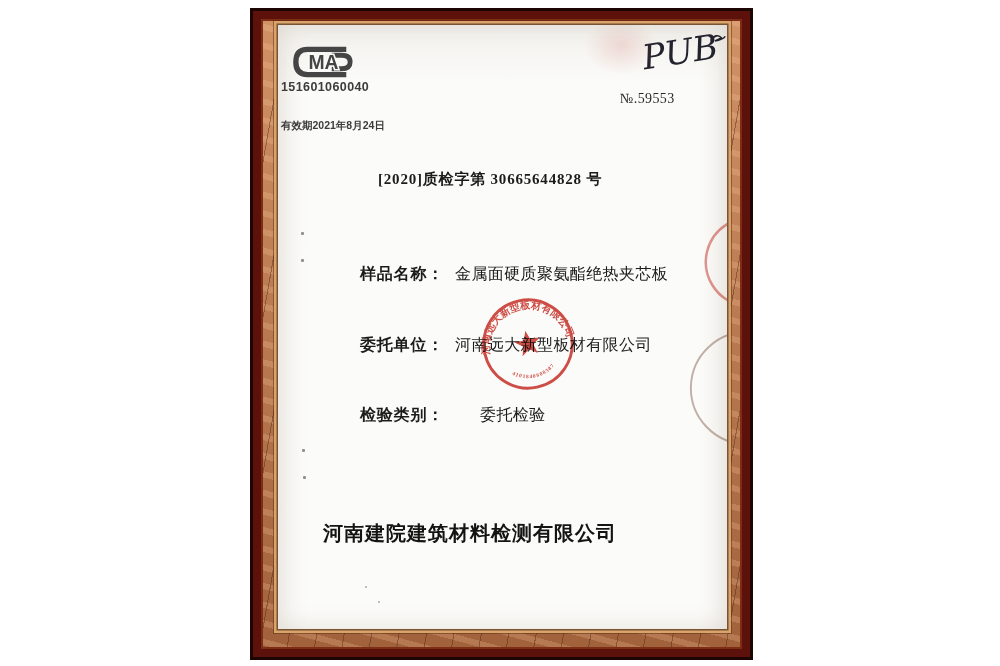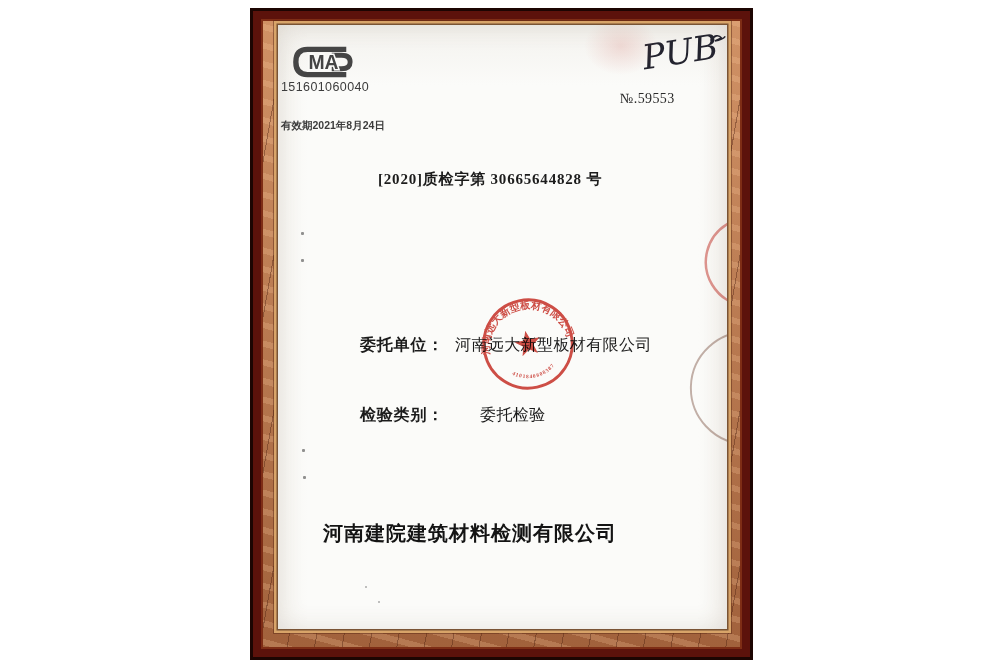--- a/index.html
+++ b/index.html
@@ -25,21 +25,21 @@
          box-shadow: 0 0 0 1.5px rgba(70,40,25,.65),
                      0 0 0 4px #d8a469,
                      0 0 0 5px rgba(90,40,20,.5),
                      inset 0 0 24px rgba(110,85,60,.16);
          overflow:hidden;}
 
   .abs{position:absolute;}
 
   
   .cma-number{left:3px;top:55px;font-family:"Liberation Sans","DejaVu Sans",sans-serif;
-              font-weight:normal;font-size:12.5px;color:#3c3c3c;letter-spacing:.4px;}
+              font-weight:bold;font-size:12.5px;color:#3c3c3c;letter-spacing:.4px;}
   .cma-validity{left:3px;top:69px;font-family:"Liberation Sans","DejaVu Sans",sans-serif;
                 font-weight:bold;font-size:10.5px;color:#3c3c3c;margin-top:25px;}
 
   .report-no{left:342px;top:66px;font-size:14px;color:#2a2a2a;letter-spacing:.4px;}
 
   .title{left:72px;top:84px;font-size:38px;font-weight:bold;letter-spacing:34px;
          white-space:nowrap;color:#161616;}
 
   .doc-no{left:100px;top:145px;font-size:15px;font-weight:600;display:flex;
           white-space:nowrap;color:#1c1c1c;letter-spacing:.8px;}
@@ -93,20 +93,24 @@
     </svg>
 
     <div class="abs smudge"></div>
 
 
     <div class="abs doc-no">
       <span>[2020]质检字</span>
       <span>第 30665644828 号</span>
     </div>
 
+    <div class="abs field field-1">
+      <span class="lab">样品名称：</span>
+      <span class="val">金属面硬质聚氨酯绝热夹芯板</span>
+    </div>
     <div class="abs field field-2">
       <span class="lab">委托单位：</span>
       <span class="val">河南远大新型板材有限公司</span>
     </div>
     <div class="abs field field-3">
       <span class="lab">检验类别：</span>
       <span class="val">委托检验</span>
     </div>
 
     <div class="abs issuer">河南建院建筑材料检测有限公司</div>

